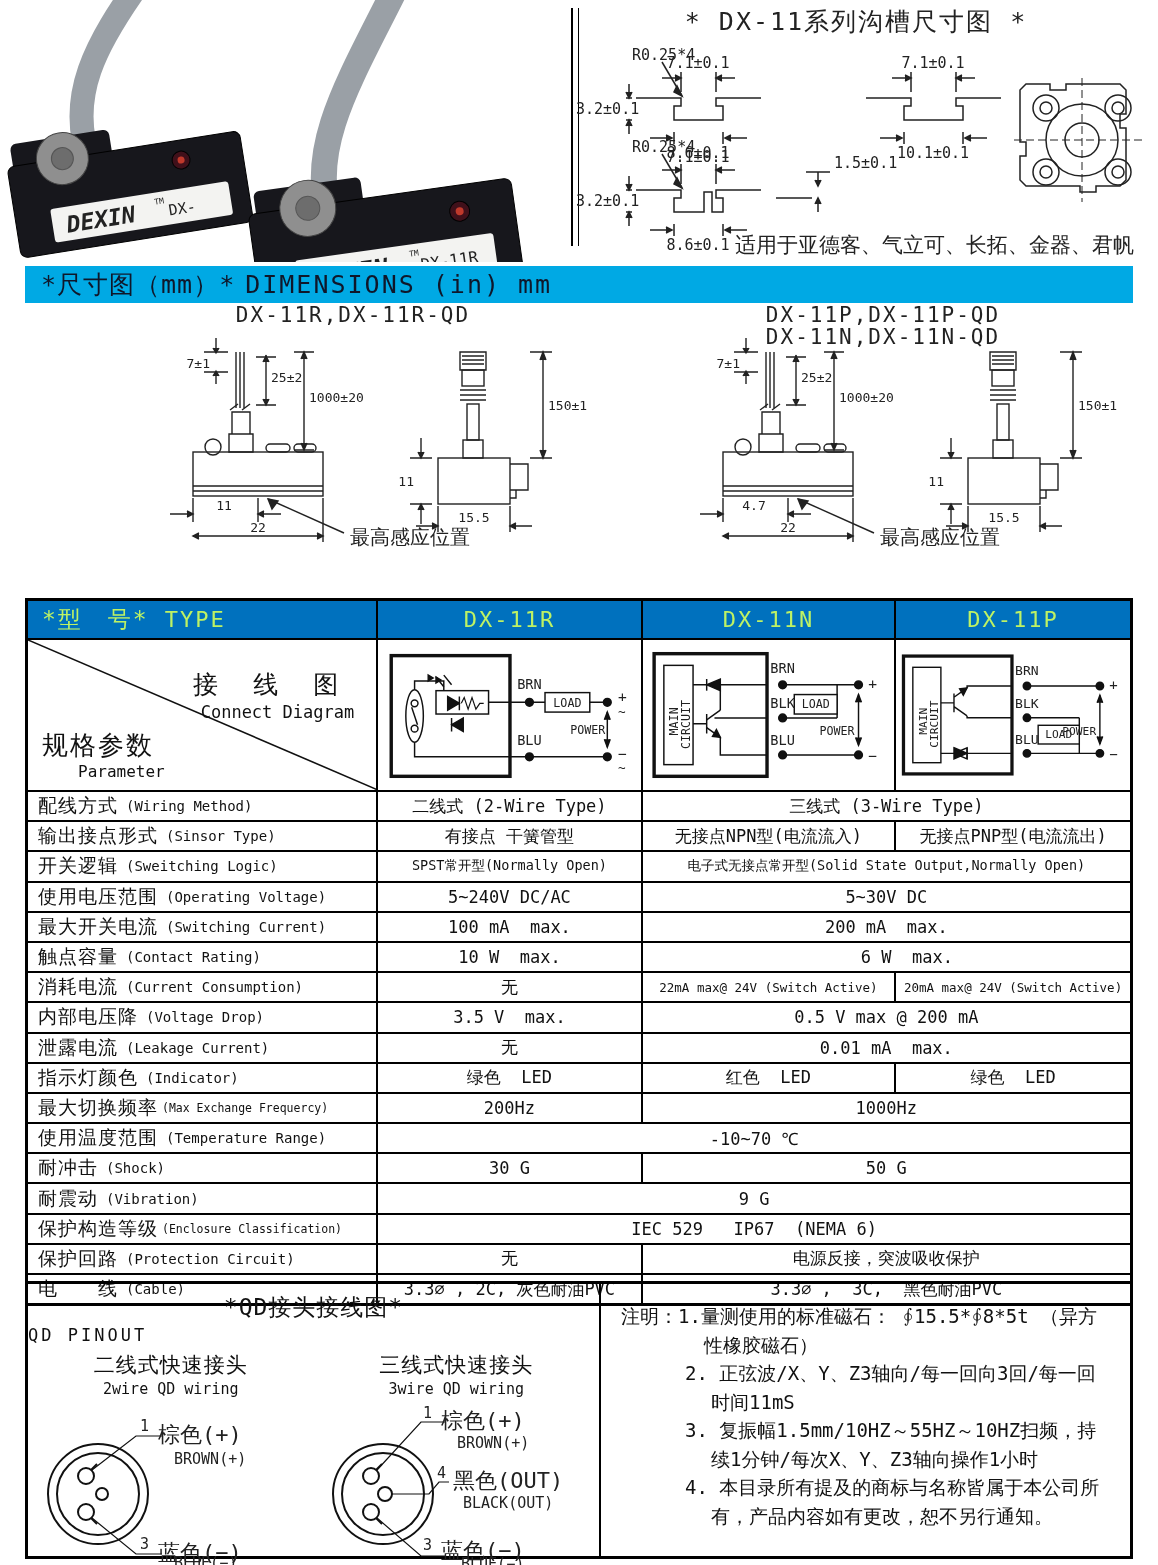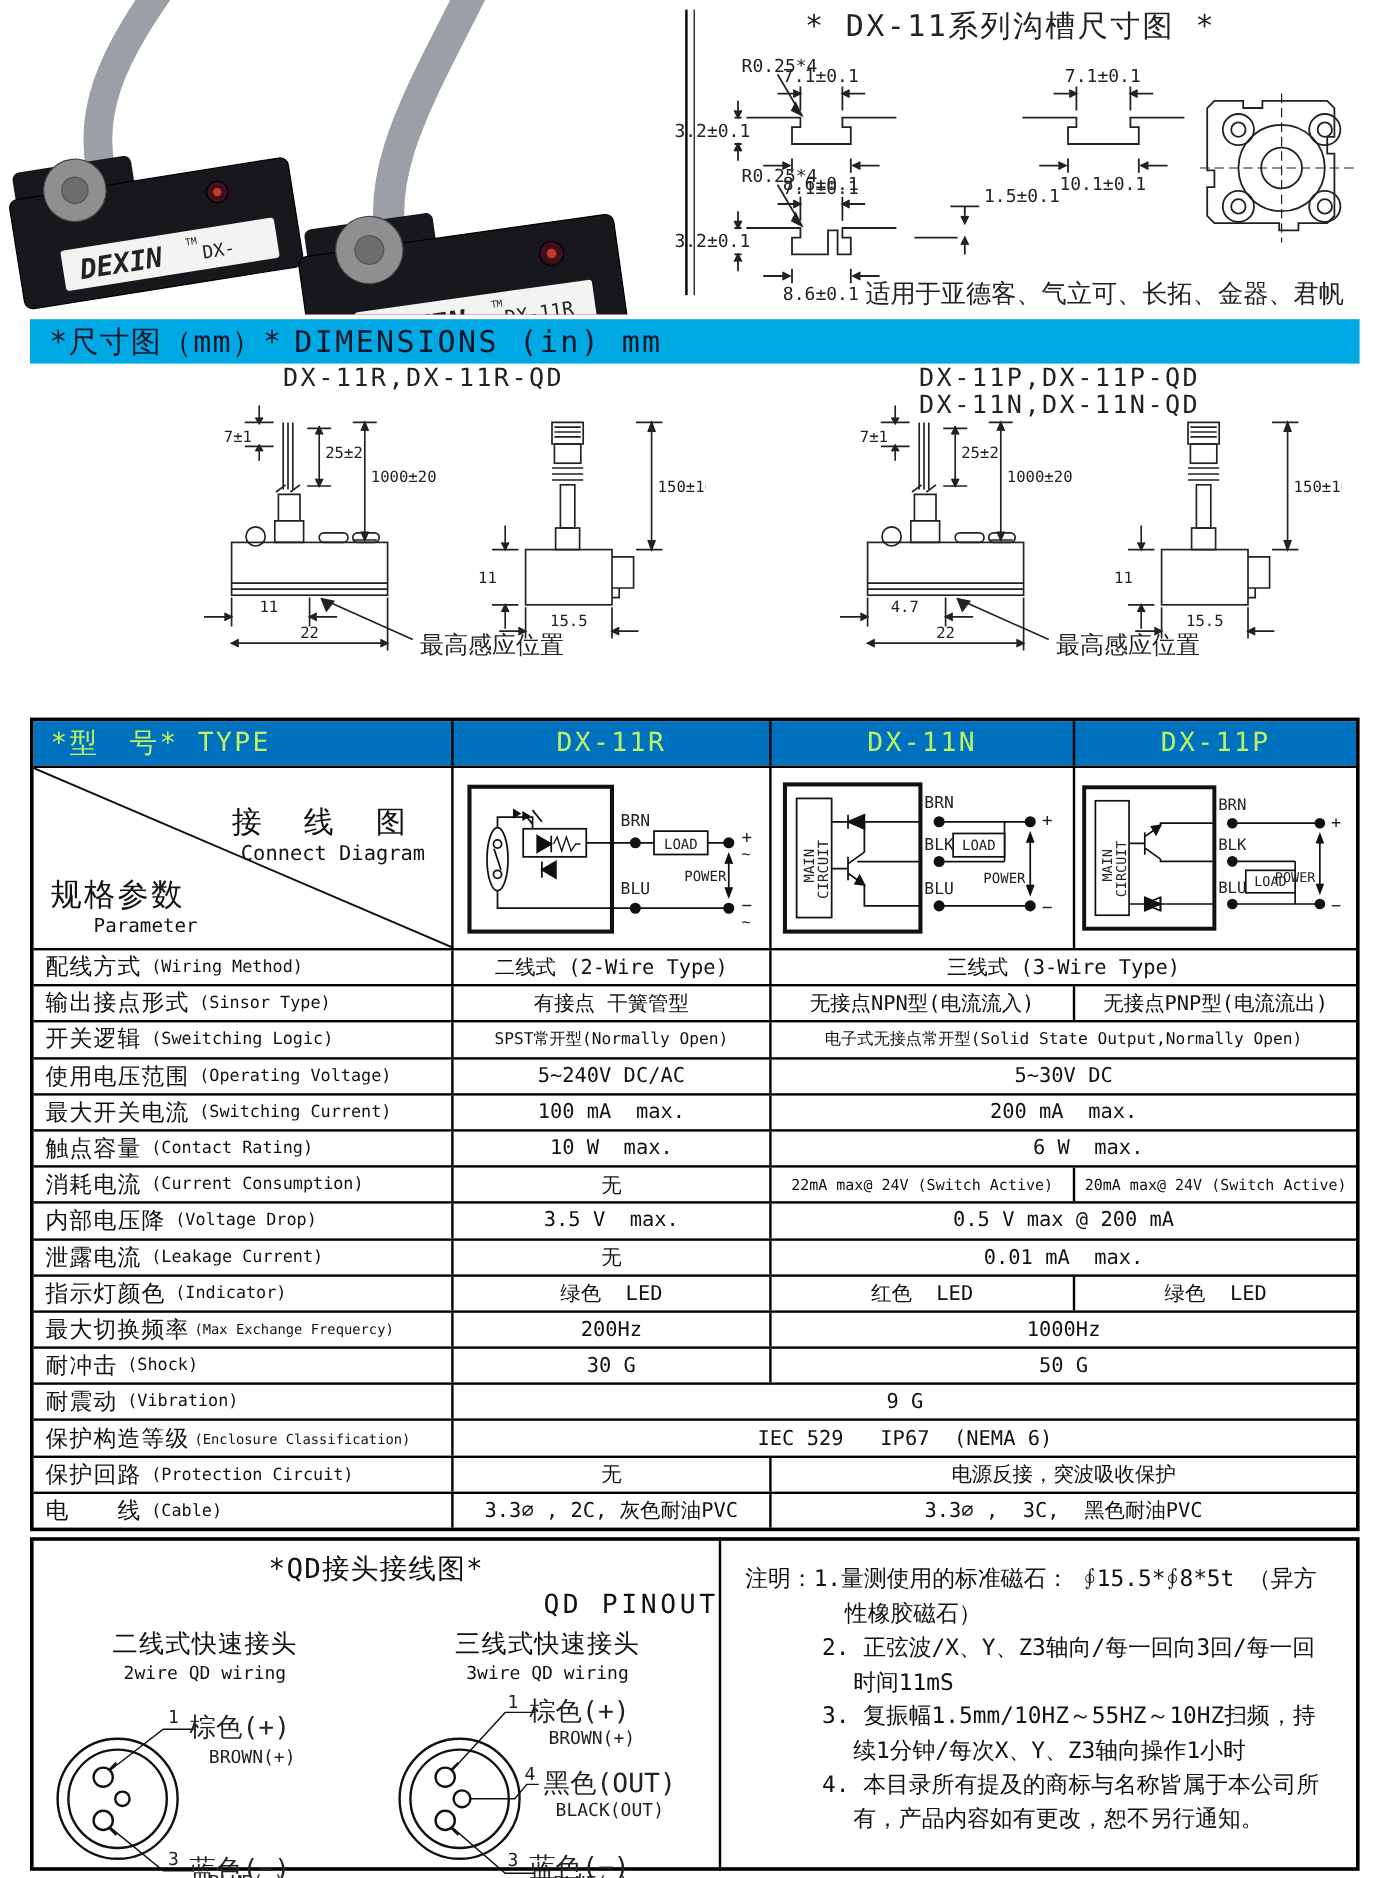--- a/index.html
+++ b/index.html
@@ -4,21 +4,21 @@
 <style>
   :root{ --banner:#00A9E4; --header:#0071BE; --brand:#1565C8; }
   html,body{ margin:0; padding:0; background:#fff; }
   body{ font-family:"DejaVu Sans Mono","Liberation Sans",sans-serif; color:#111; }
   .page{ position:relative; width:1158px; height:1565px; background:#fff; overflow:hidden; }
 
   
   .photo-wrap{ position:absolute; left:0; top:0; width:565px; height:262px; }
   .top-sep{ position:absolute; left:571px; top:8px; height:238px; width:5px;
             border-left:2.5px solid #000; border-right:1.5px solid #000; }
-  .groove-wrap{ position:absolute; left:552px; top:0; width:500px; height:262px; }
+  .groove-wrap{ position:absolute; left:566px; top:0; width:500px; height:262px; }
 
   
   .banner{ position:absolute; left:25px; width:1108px; height:37px; background:var(--banner);
            color:#0f172a; display:flex; align-items:center; padding-left:16px; box-sizing:border-box; }
   .banner .zh{ font-size:25px; letter-spacing:1px; }
   .banner .en{ font-size:25px; margin-left:10px; letter-spacing:2px; }
   #banner-dim{ top:266px; }
   #banner-spec{ top:560px; }
   #banner-spec .en{ margin-left:42px; }
 
@@ -54,21 +54,21 @@
   .spec-cell{ border-left:2px solid #000; display:flex; align-items:center; justify-content:center;
               font-size:17px; overflow:hidden; white-space:pre; }
   .spec-cell.sm{ font-size:13.5px; }
   .spec-cell.xs{ font-size:12.5px; }
 
   
   .bottom-box{ position:absolute; left:25px; top:1281px; width:1108px; height:278px; border:3px solid #000;
                box-sizing:border-box; display:flex; }
   .qd-pane{ width:52%; border-right:2px solid #000; box-sizing:border-box; padding-top:8px; }
   .qd-title-zh{ text-align:center; font-size:23px; letter-spacing:1px; }
-  .qd-title-en{ text-align:right; font-size:22px; letter-spacing:3px; margin-top:2px;padding-left:45px; }
+  .qd-title-en{ text-align:left; font-size:17px; letter-spacing:3px; margin-top:2px; }
   .qd-cols{ display:flex; justify-content:space-around; margin-top:6px; }
   .qd-col{ width:48%; text-align:center; }
   .qd-sub-zh{ font-size:21px; letter-spacing:1px; }
   .qd-sub-en{ font-size:15px; margin-top:1px; }
   .notes-pane{ flex:1; padding:18px 16px 0 20px; box-sizing:border-box; font-size:19px; line-height:1.5; }
   .notes-first{ display:flex; }
   .notes-label{ white-space:nowrap; }
   .note-item{ padding-left:26px; text-indent:-26px; }
   .note-rest{ margin-left:64px; }
 </style>
@@ -481,20 +481,24 @@
           <div class="spec-cell" style="grid-column: 2;">绿色  LED</div>
           <div class="spec-cell" style="grid-column: 3;">红色  LED</div>
           <div class="spec-cell" style="grid-column: 4;">绿色  LED</div>
         </div>
         <div class="grid4 spec-row">
           <div class="spec-label"><span class="lzh">最大切换频率</span><span class="len sm">(Max Exchange Frequercy)</span></div>
           <div class="spec-cell" style="grid-column: 2;">200Hz</div>
           <div class="spec-cell" style="grid-column: 3 / span 2;">1000Hz</div>
         </div>
         <div class="grid4 spec-row">
+          <div class="spec-label"><span class="lzh">使用温度范围</span><span class="len">(Temperature Range)</span></div>
+          <div class="spec-cell" style="grid-column: 2 / span 3;">-10~70 ℃</div>
+        </div>
+        <div class="grid4 spec-row">
           <div class="spec-label"><span class="lzh">耐冲击</span><span class="len">(Shock)</span></div>
           <div class="spec-cell" style="grid-column: 2;">30 G</div>
           <div class="spec-cell" style="grid-column: 3 / span 2;">50 G</div>
         </div>
         <div class="grid4 spec-row">
           <div class="spec-label"><span class="lzh">耐震动</span><span class="len">(Vibration)</span></div>
           <div class="spec-cell" style="grid-column: 2 / span 3;">9 G</div>
         </div>
         <div class="grid4 spec-row">
           <div class="spec-label"><span class="lzh">保护构造等级</span><span class="len sm">(Enclosure Classification)</span></div>

